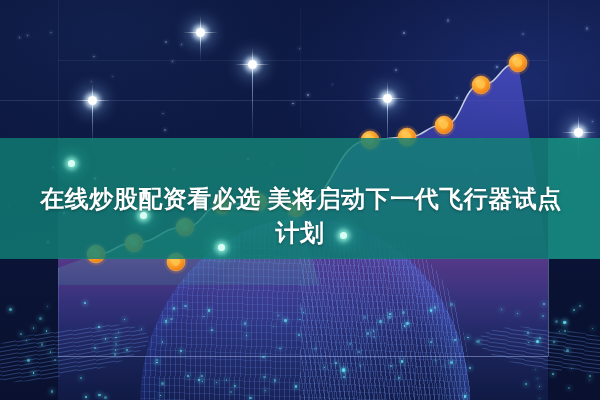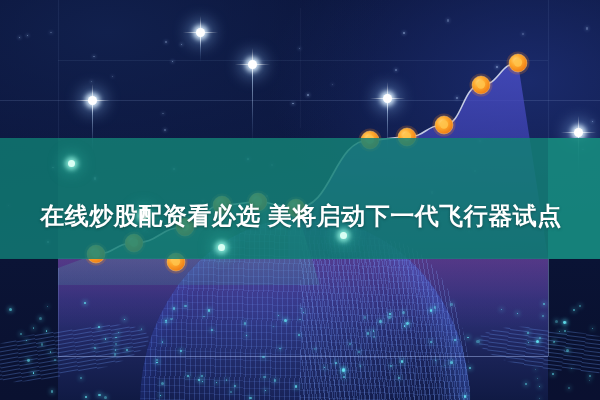--- a/index.html
+++ b/index.html
@@ -487,15 +487,16 @@
   <div class="teal-band-right"></div>
   <div id="teal-stars">
       <div class="star-teal" style="left: 68px; top: 160px;"></div>
       <div class="star-teal" style="left: 140px; top: 212px;"></div>
       <div class="star-teal" style="left: 218px; top: 244px;"></div>
       <div class="star-teal" style="left: 340px; top: 232px;"></div>
     </div>
 
   <div class="headline">
     <div class="line1">在线炒股配资看必选 美将启动下一代飞行器试点</div>
+    <div class="line2">计划</div>
   </div>
 
 </div>
 
 </body></html>

